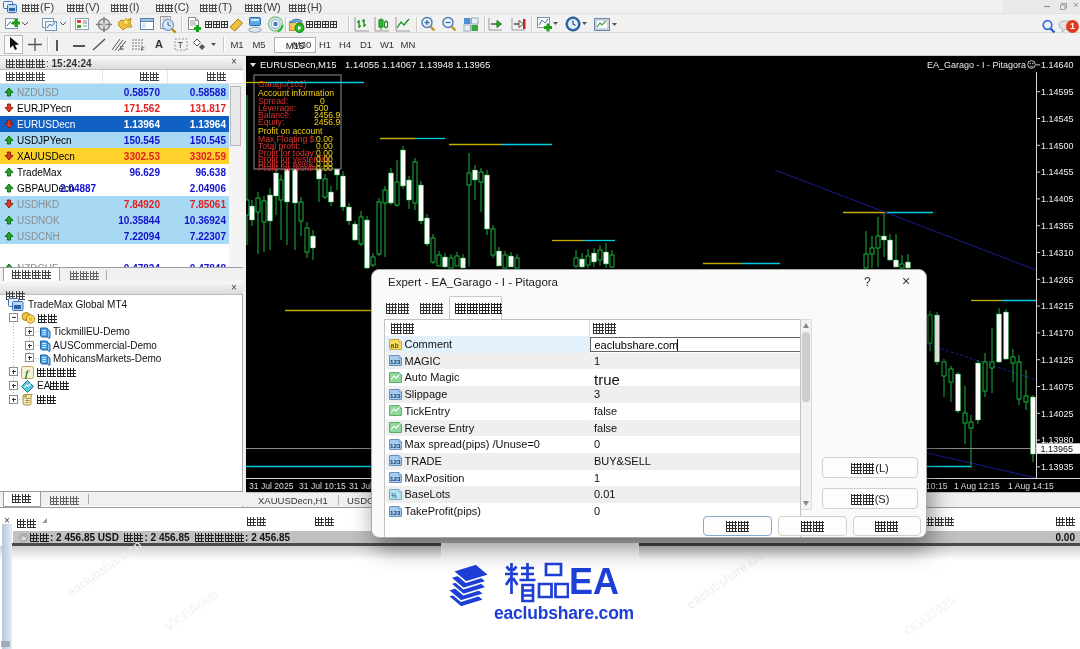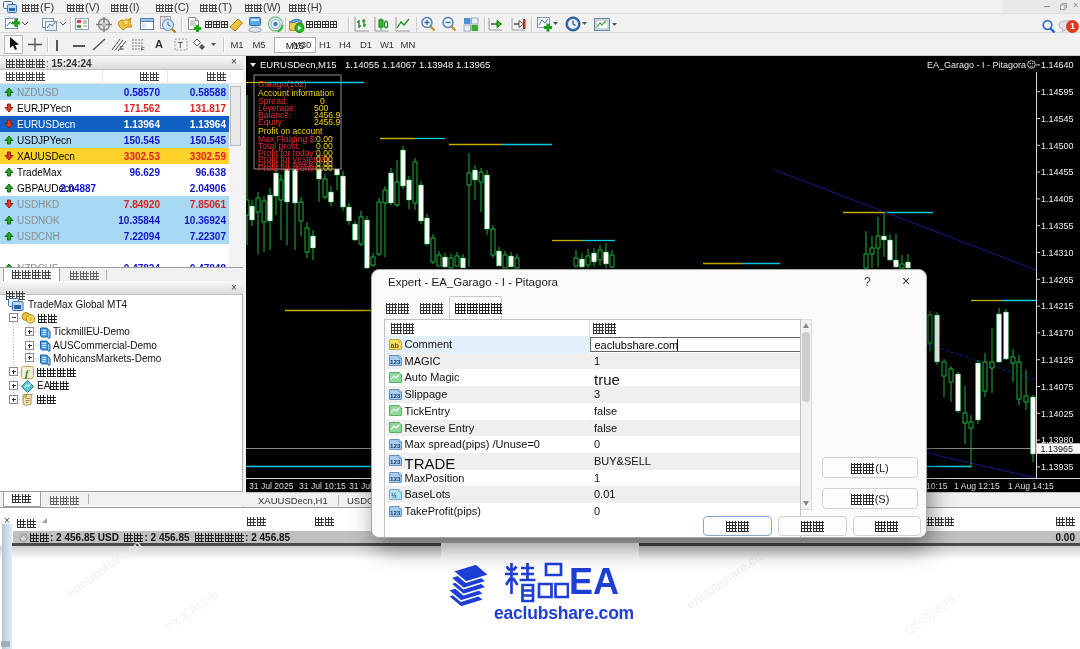--- a/index.html
+++ b/index.html
@@ -877,21 +877,21 @@
         </svg>
         <span style="position:absolute;left:18.5px;top:2px;font-size:11px;color:#111">Max spread(pips) /Unuse=0</span>
         <span style="position:absolute;left:208px;top:2px;font-size:11px;color:#111">0</span>
       </div>
 <div style="position:absolute;left:1px;top:132.9px;width:415px;height:16.7px;background:#efefef">
         <svg width="13" height="11" viewBox="0 0 13 11" style="position:absolute;left:3px;top:2.5px">
           <path d="M0.5 1 q0 -0.5 0.5 -0.5 h9 l2.5 2.5 v7 q0 0.5 -0.5 0.5 h-11 q-0.5 0 -0.5 -0.5 z" fill="#a6cdef" stroke="#4f7dab" stroke-width="0.8"></path>
           <path d="M10 0.5 v2.5 h2.5" fill="#d8eafa" stroke="#4f7dab" stroke-width="0.7"></path>
           <text x="1" y="8.5" font-size="6.2" font-weight="bold" fill="#123a6b" font-family="Liberation Sans">123</text>
         </svg>
-        <span style="position:absolute;left:18.5px;top:2px;font-size:15px;color:#111">TRADE</span>
+        <span style="position:absolute;left:18.5px;top:2px;font-size:11px;color:#111">TRADE</span>
         <span style="position:absolute;left:208px;top:2px;font-size:11px;color:#111">BUY&amp;SELL</span>
       </div>
 <div style="position:absolute;left:1px;top:149.6px;width:415px;height:16.7px;background:#ffffff">
         <svg width="13" height="11" viewBox="0 0 13 11" style="position:absolute;left:3px;top:2.5px">
           <path d="M0.5 1 q0 -0.5 0.5 -0.5 h9 l2.5 2.5 v7 q0 0.5 -0.5 0.5 h-11 q-0.5 0 -0.5 -0.5 z" fill="#a6cdef" stroke="#4f7dab" stroke-width="0.8"></path>
           <path d="M10 0.5 v2.5 h2.5" fill="#d8eafa" stroke="#4f7dab" stroke-width="0.7"></path>
           <text x="1" y="8.5" font-size="6.2" font-weight="bold" fill="#123a6b" font-family="Liberation Sans">123</text>
         </svg>
         <span style="position:absolute;left:18.5px;top:2px;font-size:11px;color:#111">MaxPosition</span>
         <span style="position:absolute;left:208px;top:2px;font-size:11px;color:#111">1</span>

